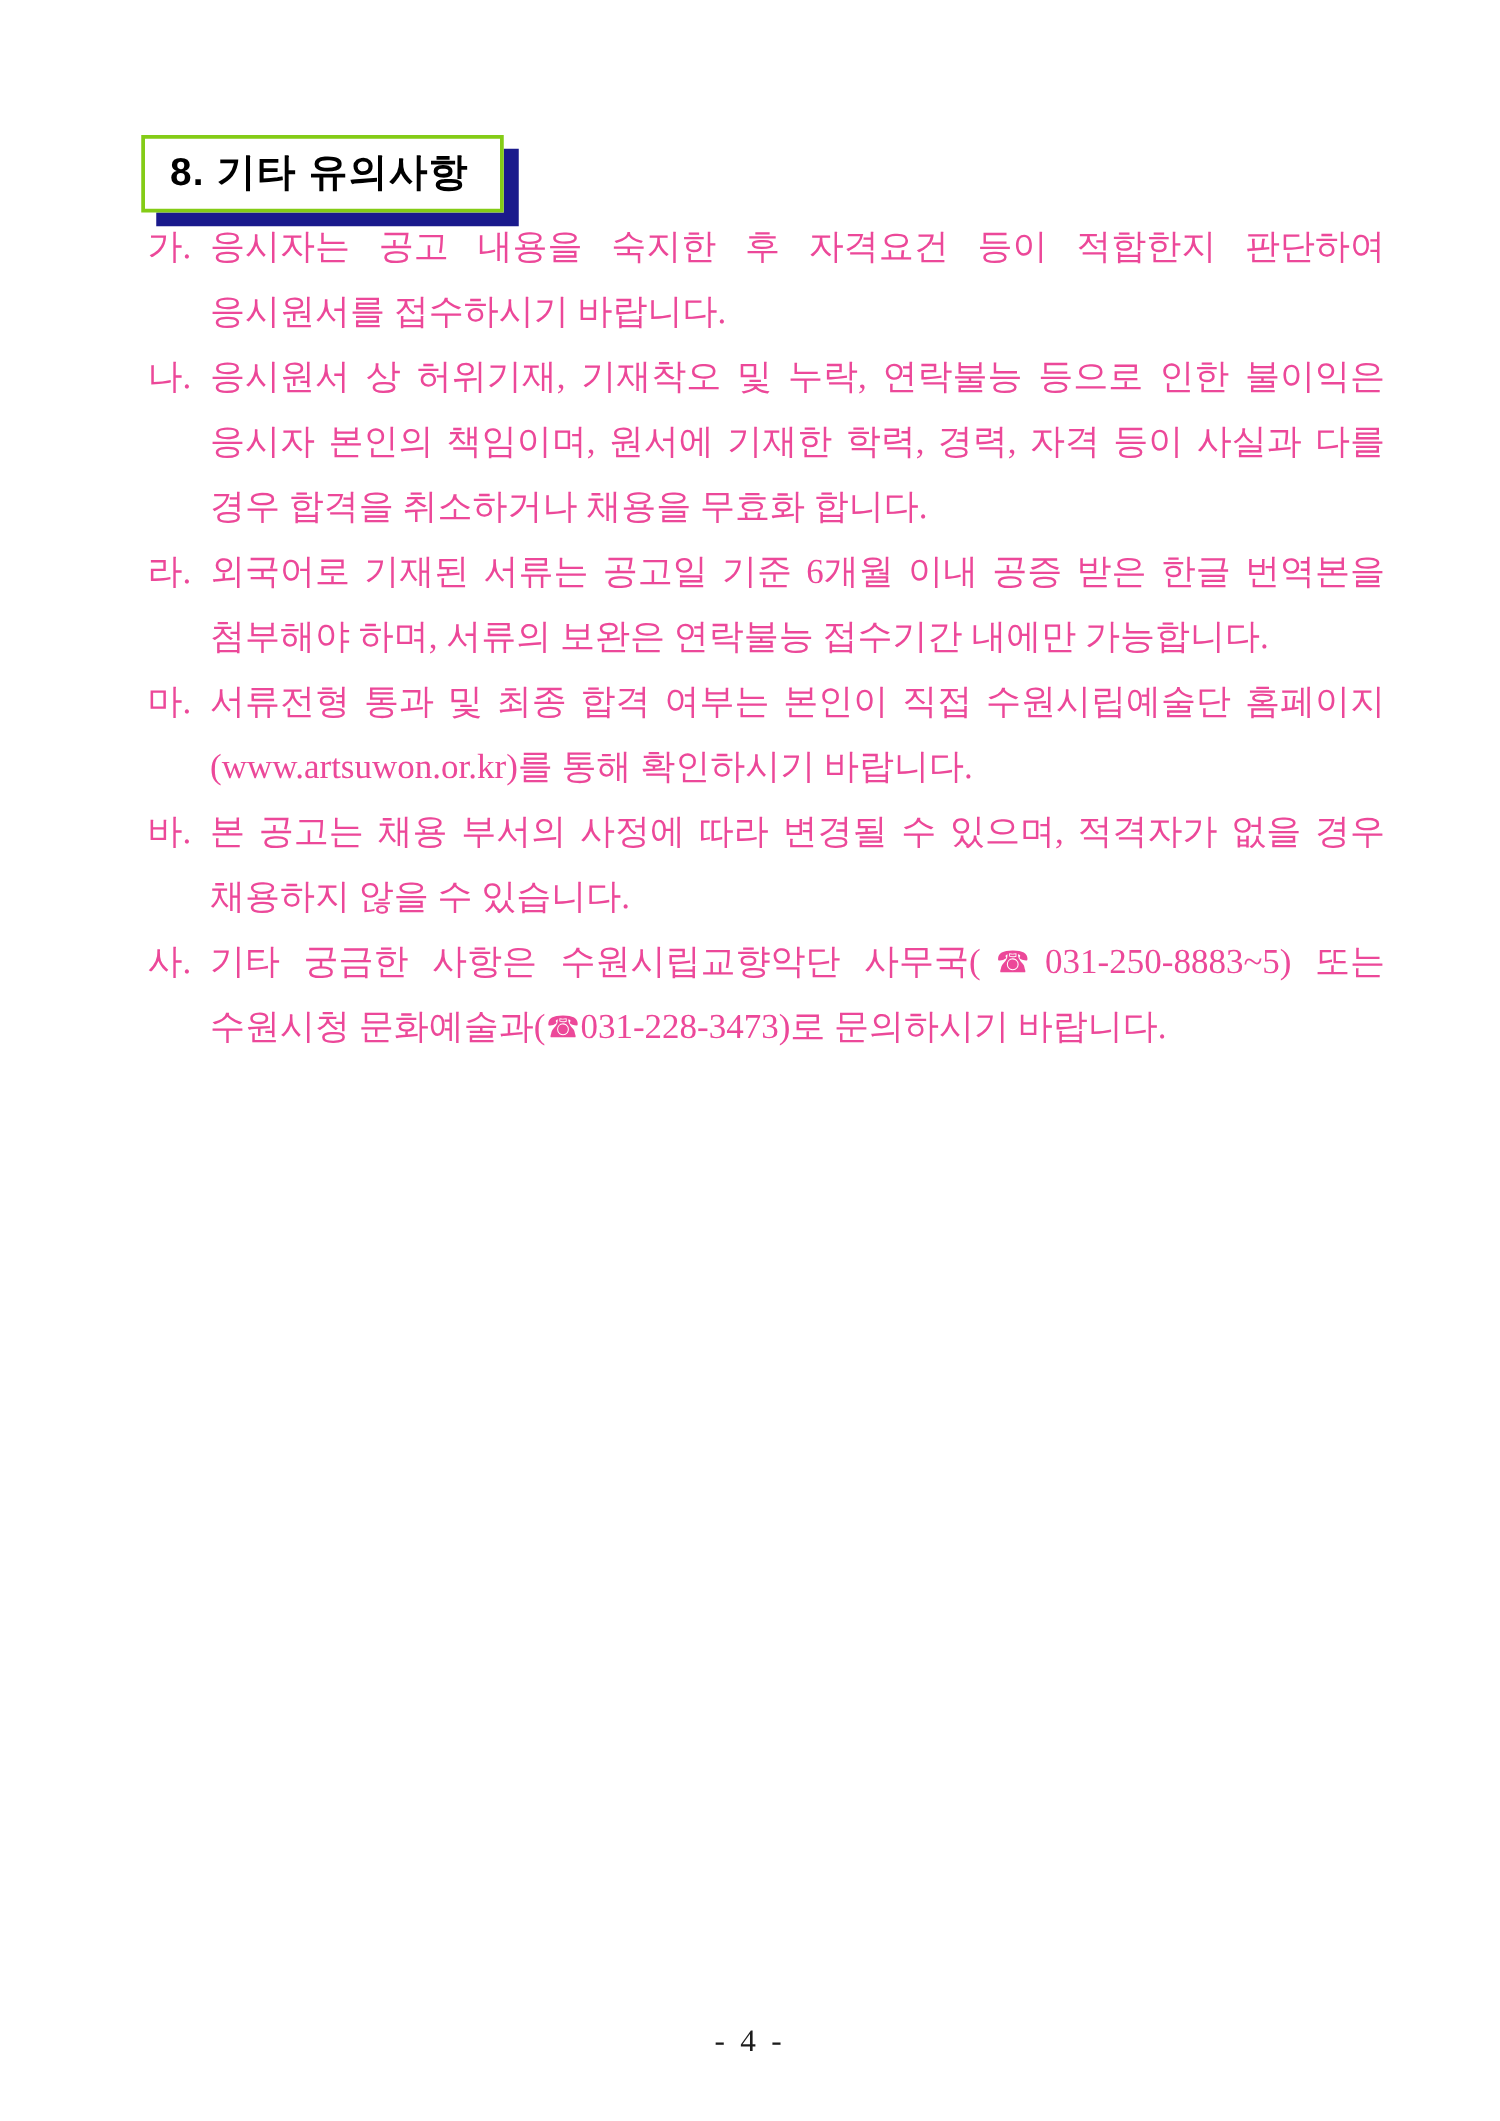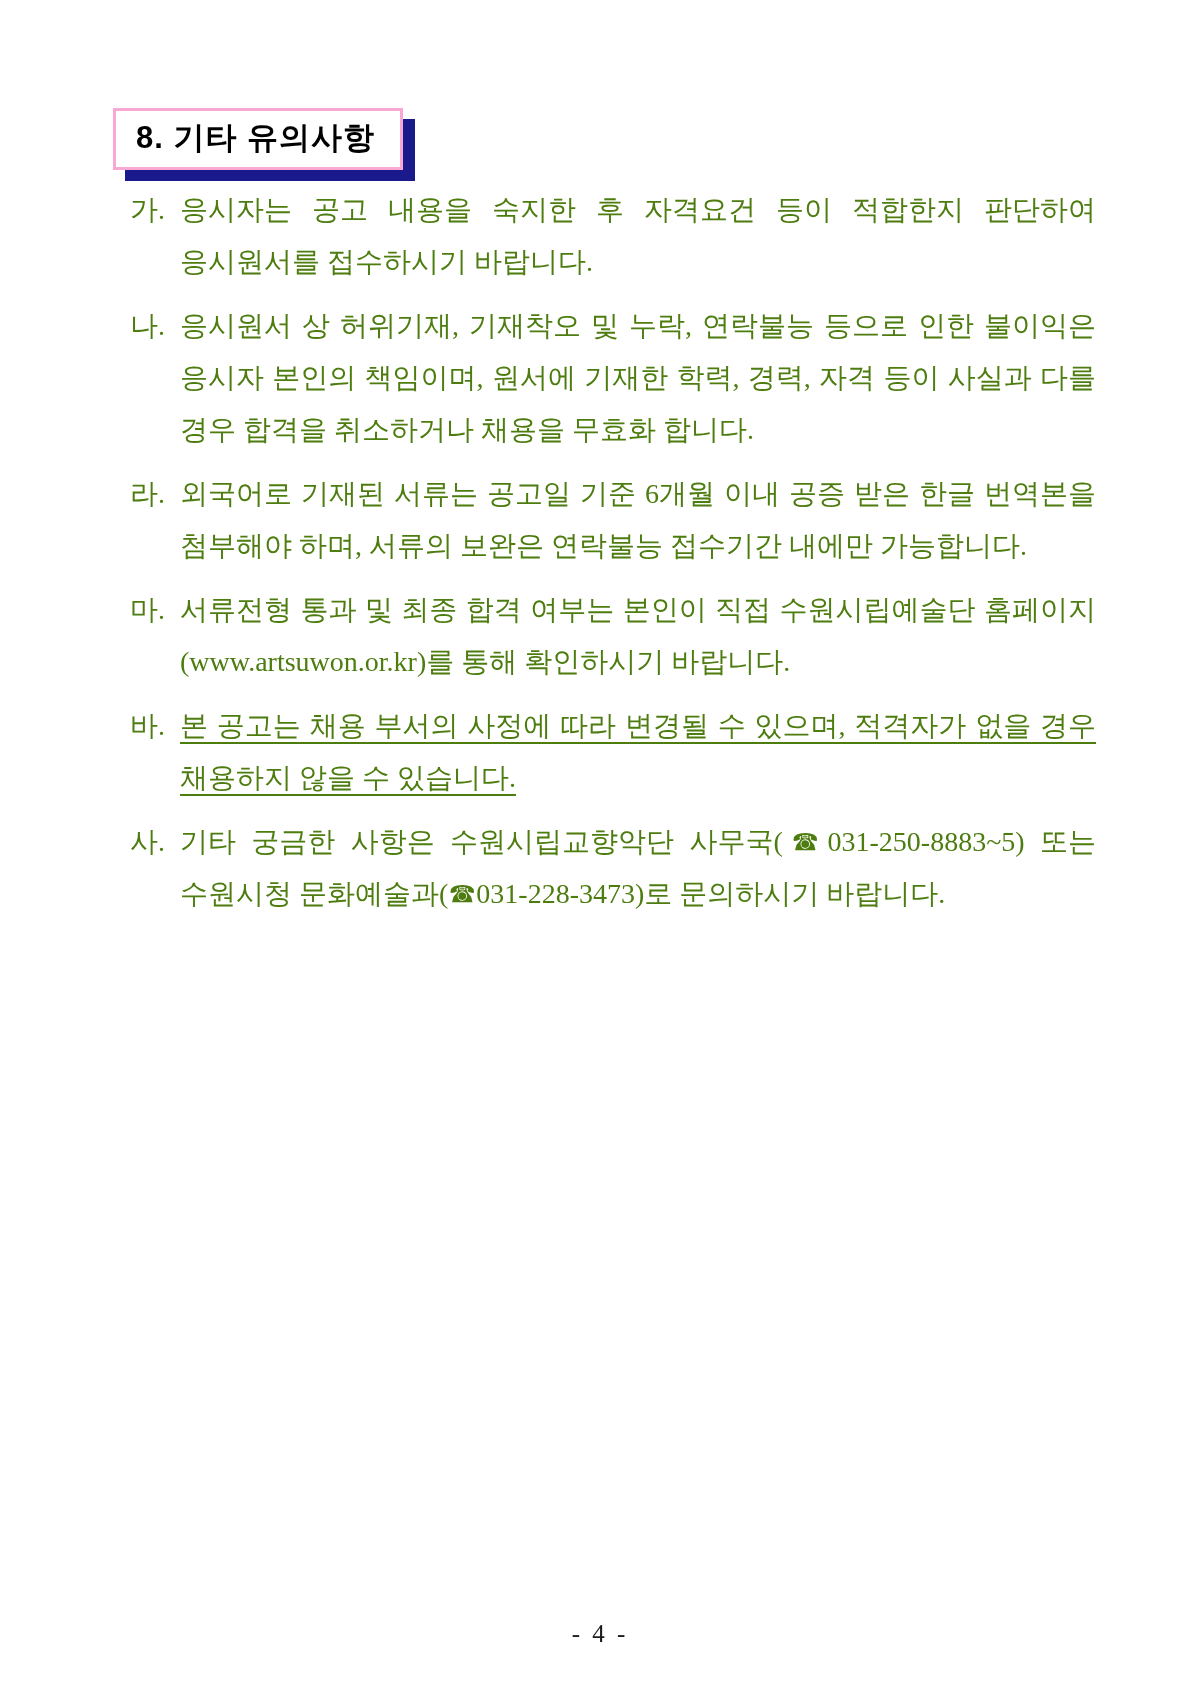--- a/index.html
+++ b/index.html
@@ -11,53 +11,52 @@
     color: #1c1c1c;
     font-family: "Liberation Serif", "DejaVu Serif", serif;
     overflow: hidden;
   }
   .heading-box {
     position: absolute;
     left: 113px;
     top: 108px;
     display: inline-block;
     background: #ffffff;
-    border: 3px solid #f9a8d4;
+    border: 3px solid #84cc16;
     box-shadow: 12px 11px 0 0 #1a1a8c;
     padding: 6px 25px 8px 20px;
     font-family: "Liberation Sans", "DejaVu Sans", sans-serif;
     font-weight: bold;
     font-size: 31px;
     letter-spacing: 1px;
     color: #000000;
     white-space: nowrap;
   }
   .notes {
     position: absolute;
     left: 118px;
     top: 172px;
     width: 990px;
   }
   .item {
-    margin: 12px;
+    margin: 0;
     padding-left: 50px;
     text-indent: -50px;
     text-align: justify;
     font-size: 28px;
     line-height: 52px;
     word-break: keep-all;
-    color: #4d7c0f;
+    color: #ec4899;
   }
   .item .marker {
     display: inline-block;
     width: 50px;
     text-indent: 0;
   }
   .item .txt.u {
-    text-decoration: underline;
     text-underline-offset: 7px;
   }
   .page-number {
     position: absolute;
     left: 0;
     right: 0;
     top: 1620px;
     text-align: center;
     font-size: 25px;
     letter-spacing: 3px;

